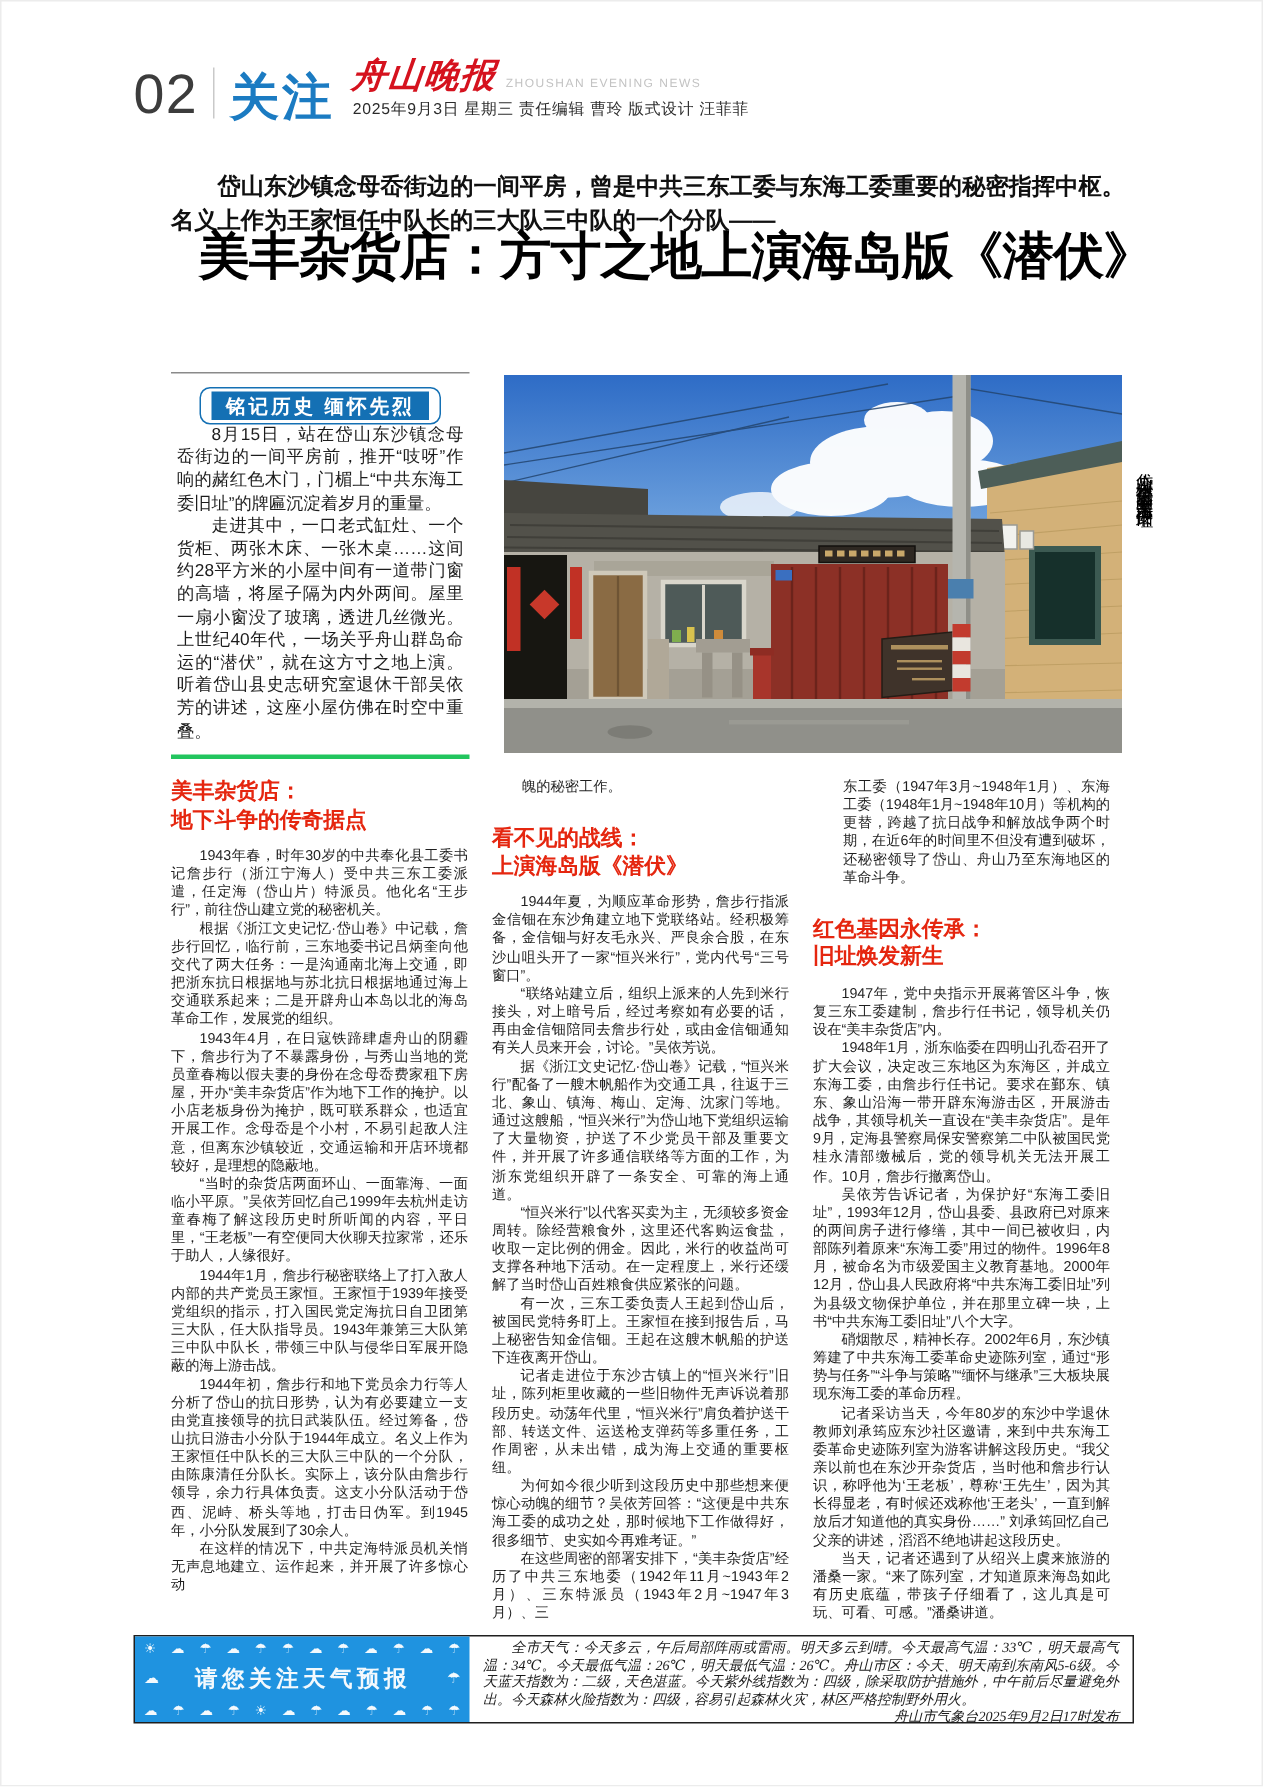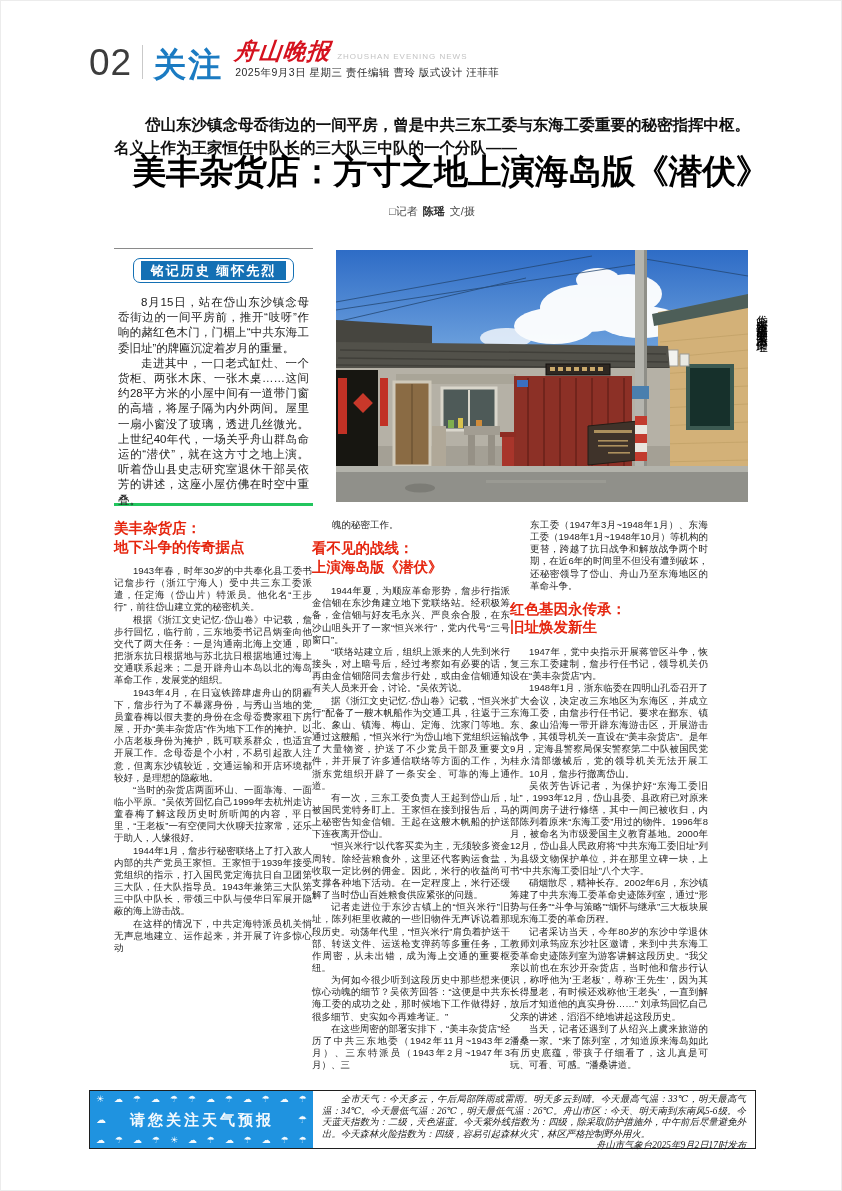--- a/index.html
+++ b/index.html
@@ -30,37 +30,37 @@
           font-size:11px;color:#4a4a4a;}
   .byline b{margin:0 2px;color:#222;}
 
   
   .sidebox{position:absolute;left:113px;top:247px;width:199px;height:258px;box-sizing:border-box;
            border-top:1px solid #8a8a8a;border-bottom:3px solid #22c55e;padding:9px 4px 0 4px;}
   .badge-wrap{text-align:center;}
   .badge-outer{display:inline-block;border:1px solid #1470b4;border-radius:7px;padding:2px 7px;}
   .badge-inner{display:inline-block;background:#1470b4;color:#fff;font-size:13px;font-weight:700;
                letter-spacing:2px;padding:3px 10px;line-height:1;}
-  .side-paras{margin-top:12px;}
+  .side-paras{}
   .side-paras p{margin:0;font-size:11.5px;line-height:15.2px;text-align:justify;
                 text-indent:2em;color:#1c1c1c;}
 
   
   .photo{position:absolute;left:335px;top:249px;width:412px;height:252px;margin:0;
          overflow:hidden;background:#3f7fd0;}
   .photo svg{display:block;width:100%;height:100%;}
   .vcap{position:absolute;left:752px;top:305px;height:198px;
         writing-mode:vertical-rl;text-orientation:upright;
         font-size:11.5px;letter-spacing:1.5px;color:#000;line-height:17px;}
 
   
-  .cols{position:absolute;left:113px;top:518px;width:626px;display:flex;}
+  .cols{position:absolute;left:113px;top:518px;width:626px;display:flex;gap:16px;}
   .col{width:198px;}
   .col h3{margin:0 0 9px 0;font-size:14.5px;line-height:18.5px;font-weight:800;color:#e5260f;}
-  .col .sp{margin-top:8px;}
+  .col .sp{margin-top:19px;}
   .col p{margin:0;font-size:9.5px;line-height:12.15px;text-align:justify;
          text-indent:2em;color:#1f1f1f;}
   .col p.cont{text-indent:0;padding-left:20px;}
 
   
   .weather{position:absolute;left:88px;top:1089px;width:667px;height:59px;box-sizing:border-box;
            border:1px solid #1f1f1f;display:flex;background:#fff;}
   .wx-banner{width:223px;background:#1f93e0;color:#fff;display:flex;flex-direction:column;
              justify-content:space-between;padding:3px 6px;box-sizing:border-box;}
   .wx-row{display:flex;justify-content:space-between;font-size:9px;line-height:10px;opacity:.95;}
@@ -87,25 +87,20 @@
         <span class="mast-en">ZHOUSHAN EVENING NEWS</span>
       </div>
       <div class="dateline">2025年9月3日 星期三 责任编辑 曹玲 版式设计 汪菲菲</div>
     </div>
   </header>
 
   <p class="intro">岱山东沙镇念母岙街边的一间平房，曾是中共三东工委与东海工委重要的秘密指挥中枢。名义上作为王家恒任中队长的三大队三中队的一个分队——</p>
 
   <h1 class="headline">美丰杂货店：方寸之地上演海岛版《潜伏》</h1>
 
-  <div class="byline">
-    <span>□记者</span>
-    <b>陈瑶</b>
-    <span>文/摄</span>
-  </div>
 
   <aside class="sidebox">
     <div class="badge-wrap">
       <span class="badge-outer"><span class="badge-inner">铭记历史 缅怀先烈</span></span>
     </div>
     <div class="side-paras" id="side-paras">
         <p>8月15日，站在岱山东沙镇念母岙街边的一间平房前，推开“吱呀”作响的赭红色木门，门楣上“中共东海工委旧址”的牌匾沉淀着岁月的重量。</p>
         <p>走进其中，一口老式缸灶、一个货柜、两张木床、一张木桌……这间约28平方米的小屋中间有一道带门窗的高墙，将屋子隔为内外两间。屋里一扇小窗没了玻璃，透进几丝微光。上世纪40年代，一场关乎舟山群岛命运的“潜伏”，就在这方寸之地上演。听着岱山县史志研究室退休干部吴依芳的讲述，这座小屋仿佛在时空中重叠。</p>
       </div>
   </aside>
@@ -231,30 +226,31 @@
   <div class="vcap">岱山县东沙镇念母岙的中共东海工委旧址</div>
 
   <section class="cols">
     <div class="col">
         <h3>美丰杂货店：<br>地下斗争的传奇据点</h3>
         <p>1943年春，时年30岁的中共奉化县工委书记詹步行（浙江宁海人）受中共三东工委派遣，任定海（岱山片）特派员。他化名“王步行”，前往岱山建立党的秘密机关。</p>
         <p>根据《浙江文史记忆·岱山卷》中记载，詹步行回忆，临行前，三东地委书记吕炳奎向他交代了两大任务：一是沟通南北海上交通，即把浙东抗日根据地与苏北抗日根据地通过海上交通联系起来；二是开辟舟山本岛以北的海岛革命工作，发展党的组织。</p>
         <p>1943年4月，在日寇铁蹄肆虐舟山的阴霾下，詹步行为了不暴露身份，与秀山当地的党员童春梅以假夫妻的身份在念母岙费家租下房屋，开办“美丰杂货店”作为地下工作的掩护。以小店老板身份为掩护，既可联系群众，也适宜开展工作。念母岙是个小村，不易引起敌人注意，但离东沙镇较近，交通运输和开店环境都较好，是理想的隐蔽地。</p>
         <p>“当时的杂货店两面环山、一面靠海、一面临小平原。”吴依芳回忆自己1999年去杭州走访童春梅了解这段历史时所听闻的内容，平日里，“王老板”一有空便同大伙聊天拉家常，还乐于助人，人缘很好。</p>
         <p>1944年1月，詹步行秘密联络上了打入敌人内部的共产党员王家恒。王家恒于1939年接受党组织的指示，打入国民党定海抗日自卫团第三大队，任大队指导员。1943年兼第三大队第三中队中队长，带领三中队与侵华日军展开隐蔽的海上游击战。</p>
+        <p>1944年初，詹步行和地下党员余力行等人分析了岱山的抗日形势，认为有必要建立一支由党直接领导的抗日武装队伍。经过筹备，岱山抗日游击小分队于1944年成立。名义上作为王家恒任中队长的三大队三中队的一个分队，由陈康清任分队长。实际上，该分队由詹步行领导，余力行具体负责。这支小分队活动于岱西、泥峙、桥头等地，打击日伪军。到1945年，小分队发展到了30余人。</p>
         <p>在这样的情况下，中共定海特派员机关悄无声息地建立、运作起来，并开展了许多惊心动</p>
       </div>
     <div class="col">
         <p class="cont">魄的秘密工作。</p>
         <h3 class="sp">看不见的战线：<br>上演海岛版《潜伏》</h3>
         <p>1944年夏，为顺应革命形势，詹步行指派金信钿在东沙角建立地下党联络站。经积极筹备，金信钿与好友毛永兴、严良余合股，在东沙山咀头开了一家“恒兴米行”，党内代号“三号窗口”。</p>
         <p>“联络站建立后，组织上派来的人先到米行接头，对上暗号后，经过考察如有必要的话，再由金信钿陪同去詹步行处，或由金信钿通知有关人员来开会，讨论。”吴依芳说。</p>
         <p>据《浙江文史记忆·岱山卷》记载，“恒兴米行”配备了一艘木帆船作为交通工具，往返于三北、象山、镇海、梅山、定海、沈家门等地。通过这艘船，“恒兴米行”为岱山地下党组织运输了大量物资，护送了不少党员干部及重要文件，并开展了许多通信联络等方面的工作，为浙东党组织开辟了一条安全、可靠的海上通道。</p>
+        <p>“恒兴米行”以代客买卖为主，无须较多资金周转。除经营粮食外，这里还代客购运食盐，收取一定比例的佣金。因此，米行的收益尚可支撑各种地下活动。在一定程度上，米行还缓解了当时岱山百姓粮食供应紧张的问题。</p>
         <p>有一次，三东工委负责人王起到岱山后，被国民党特务盯上。王家恒在接到报告后，马上秘密告知金信钿。王起在这艘木帆船的护送下连夜离开岱山。</p>
-        <p>“恒兴米行”以代客买卖为主，无须较多资金周转。除经营粮食外，这里还代客购运食盐，收取一定比例的佣金。因此，米行的收益尚可支撑各种地下活动。在一定程度上，米行还缓解了当时岱山百姓粮食供应紧张的问题。</p>
         <p>记者走进位于东沙古镇上的“恒兴米行”旧址，陈列柜里收藏的一些旧物件无声诉说着那段历史。动荡年代里，“恒兴米行”肩负着护送干部、转送文件、运送枪支弹药等多重任务，工作周密，从未出错，成为海上交通的重要枢纽。</p>
         <p>为何如今很少听到这段历史中那些想来便惊心动魄的细节？吴依芳回答：“这便是中共东海工委的成功之处，那时候地下工作做得好，很多细节、史实如今再难考证。”</p>
         <p>在这些周密的部署安排下，“美丰杂货店”经历了中共三东地委（1942年11月~1943年2月）、三东特派员（1943年2月~1947年3月）、三</p>
       </div>
     <div class="col">
         <p class="cont">东工委（1947年3月~1948年1月）、东海工委（1948年1月~1948年10月）等机构的更替，跨越了抗日战争和解放战争两个时期，在近6年的时间里不但没有遭到破坏，还秘密领导了岱山、舟山乃至东海地区的革命斗争。</p>
         <h3 class="sp">红色基因永传承：<br>旧址焕发新生</h3>
         <p>1947年，党中央指示开展蒋管区斗争，恢复三东工委建制，詹步行任书记，领导机关仍设在“美丰杂货店”内。</p>
         <p>1948年1月，浙东临委在四明山孔岙召开了扩大会议，决定改三东地区为东海区，并成立东海工委，由詹步行任书记。要求在鄞东、镇东、象山沿海一带开辟东海游击区，开展游击战争，其领导机关一直设在“美丰杂货店”。是年9月，定海县警察局保安警察第二中队被国民党桂永清部缴械后，党的领导机关无法开展工作。10月，詹步行撤离岱山。</p>
         <p>吴依芳告诉记者，为保护好“东海工委旧址”，1993年12月，岱山县委、县政府已对原来的两间房子进行修缮，其中一间已被收归，内部陈列着原来“东海工委”用过的物件。1996年8月，被命名为市级爱国主义教育基地。2000年12月，岱山县人民政府将“中共东海工委旧址”列为县级文物保护单位，并在那里立碑一块，上书“中共东海工委旧址”八个大字。</p>

